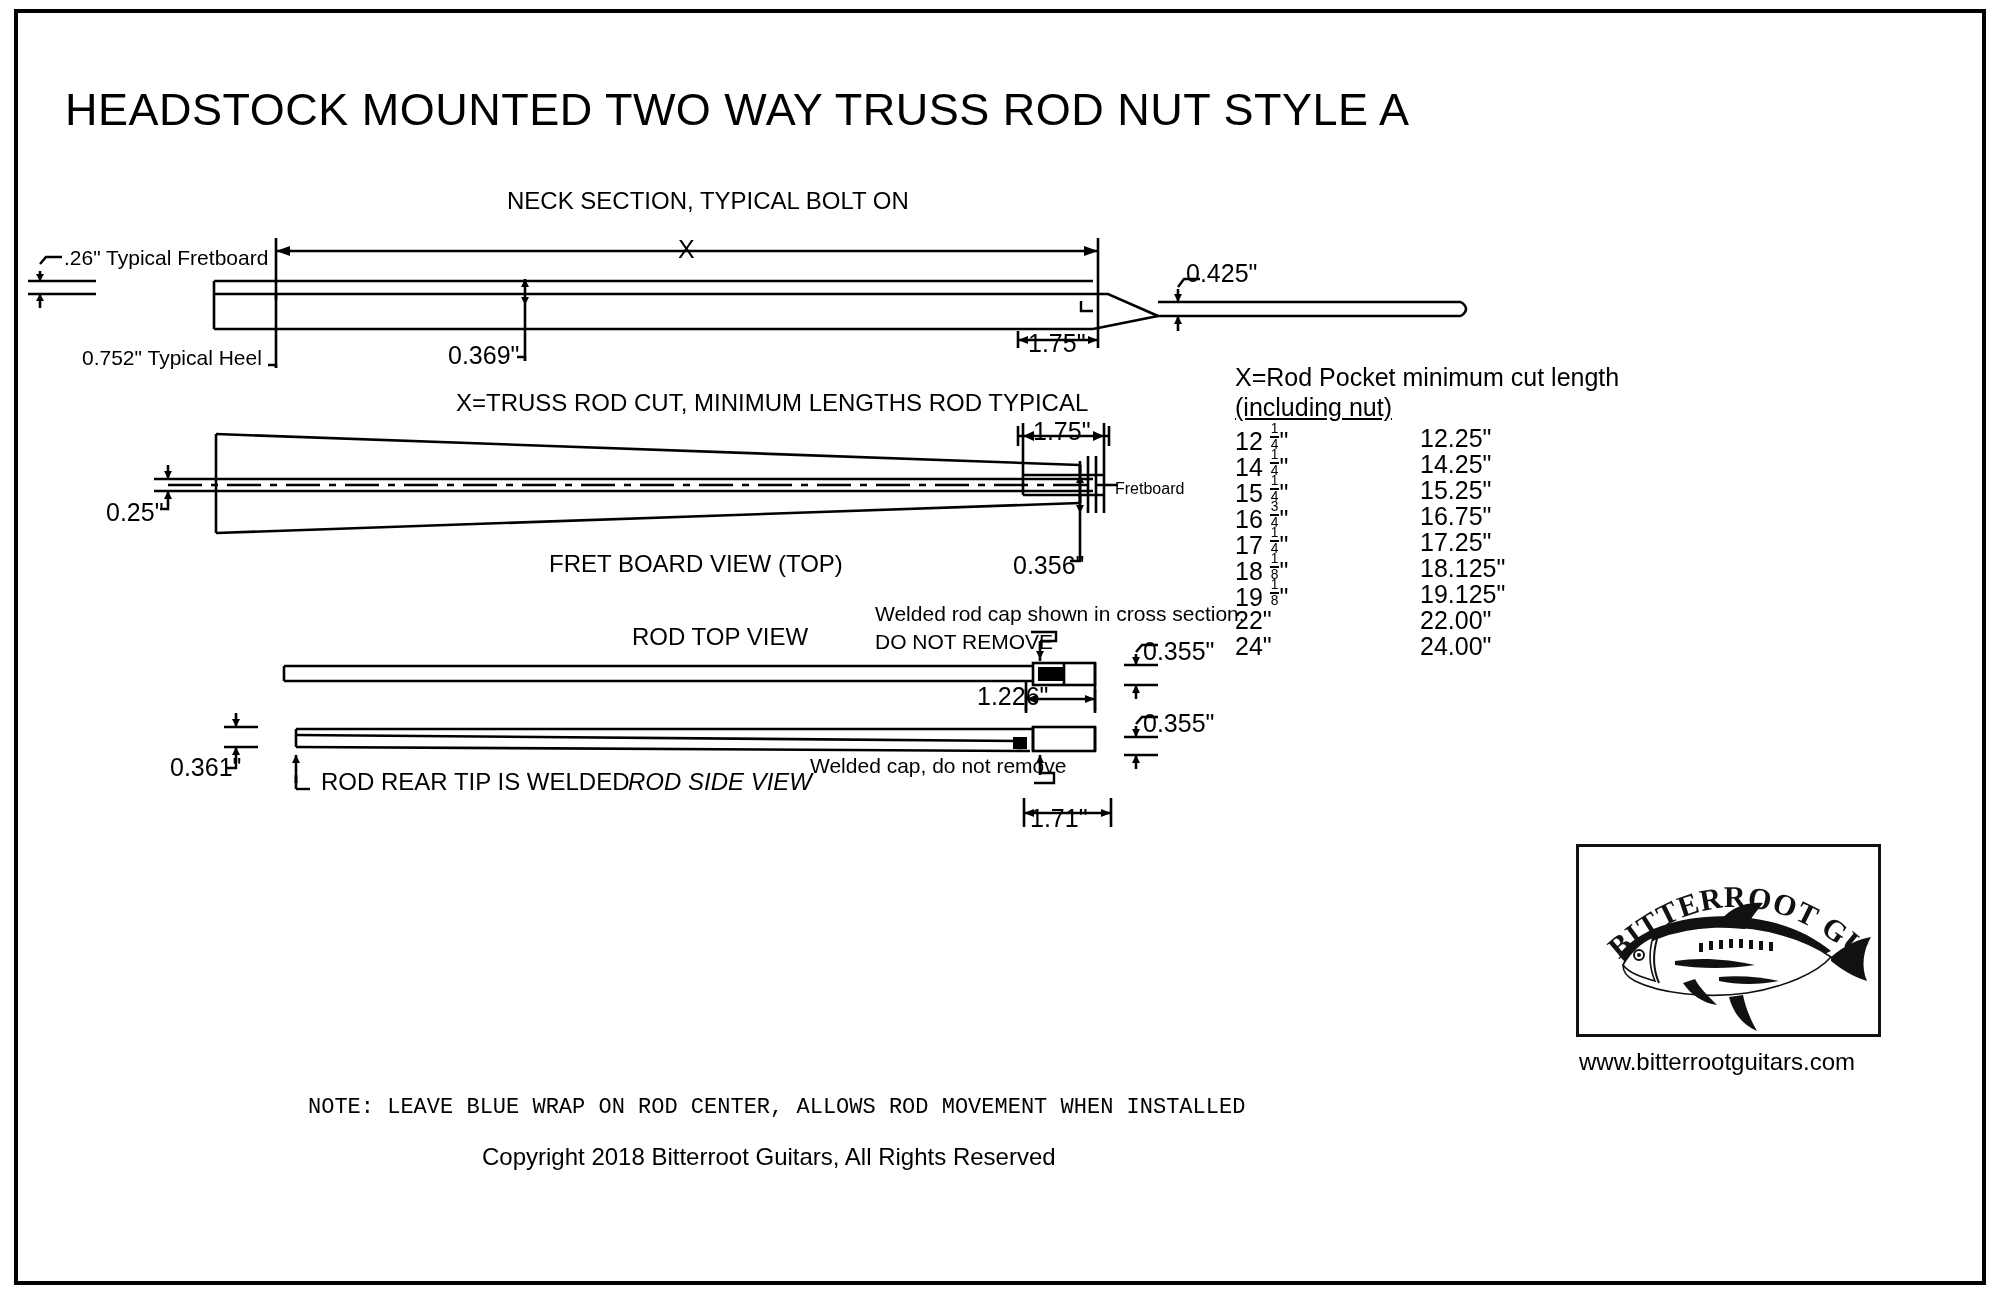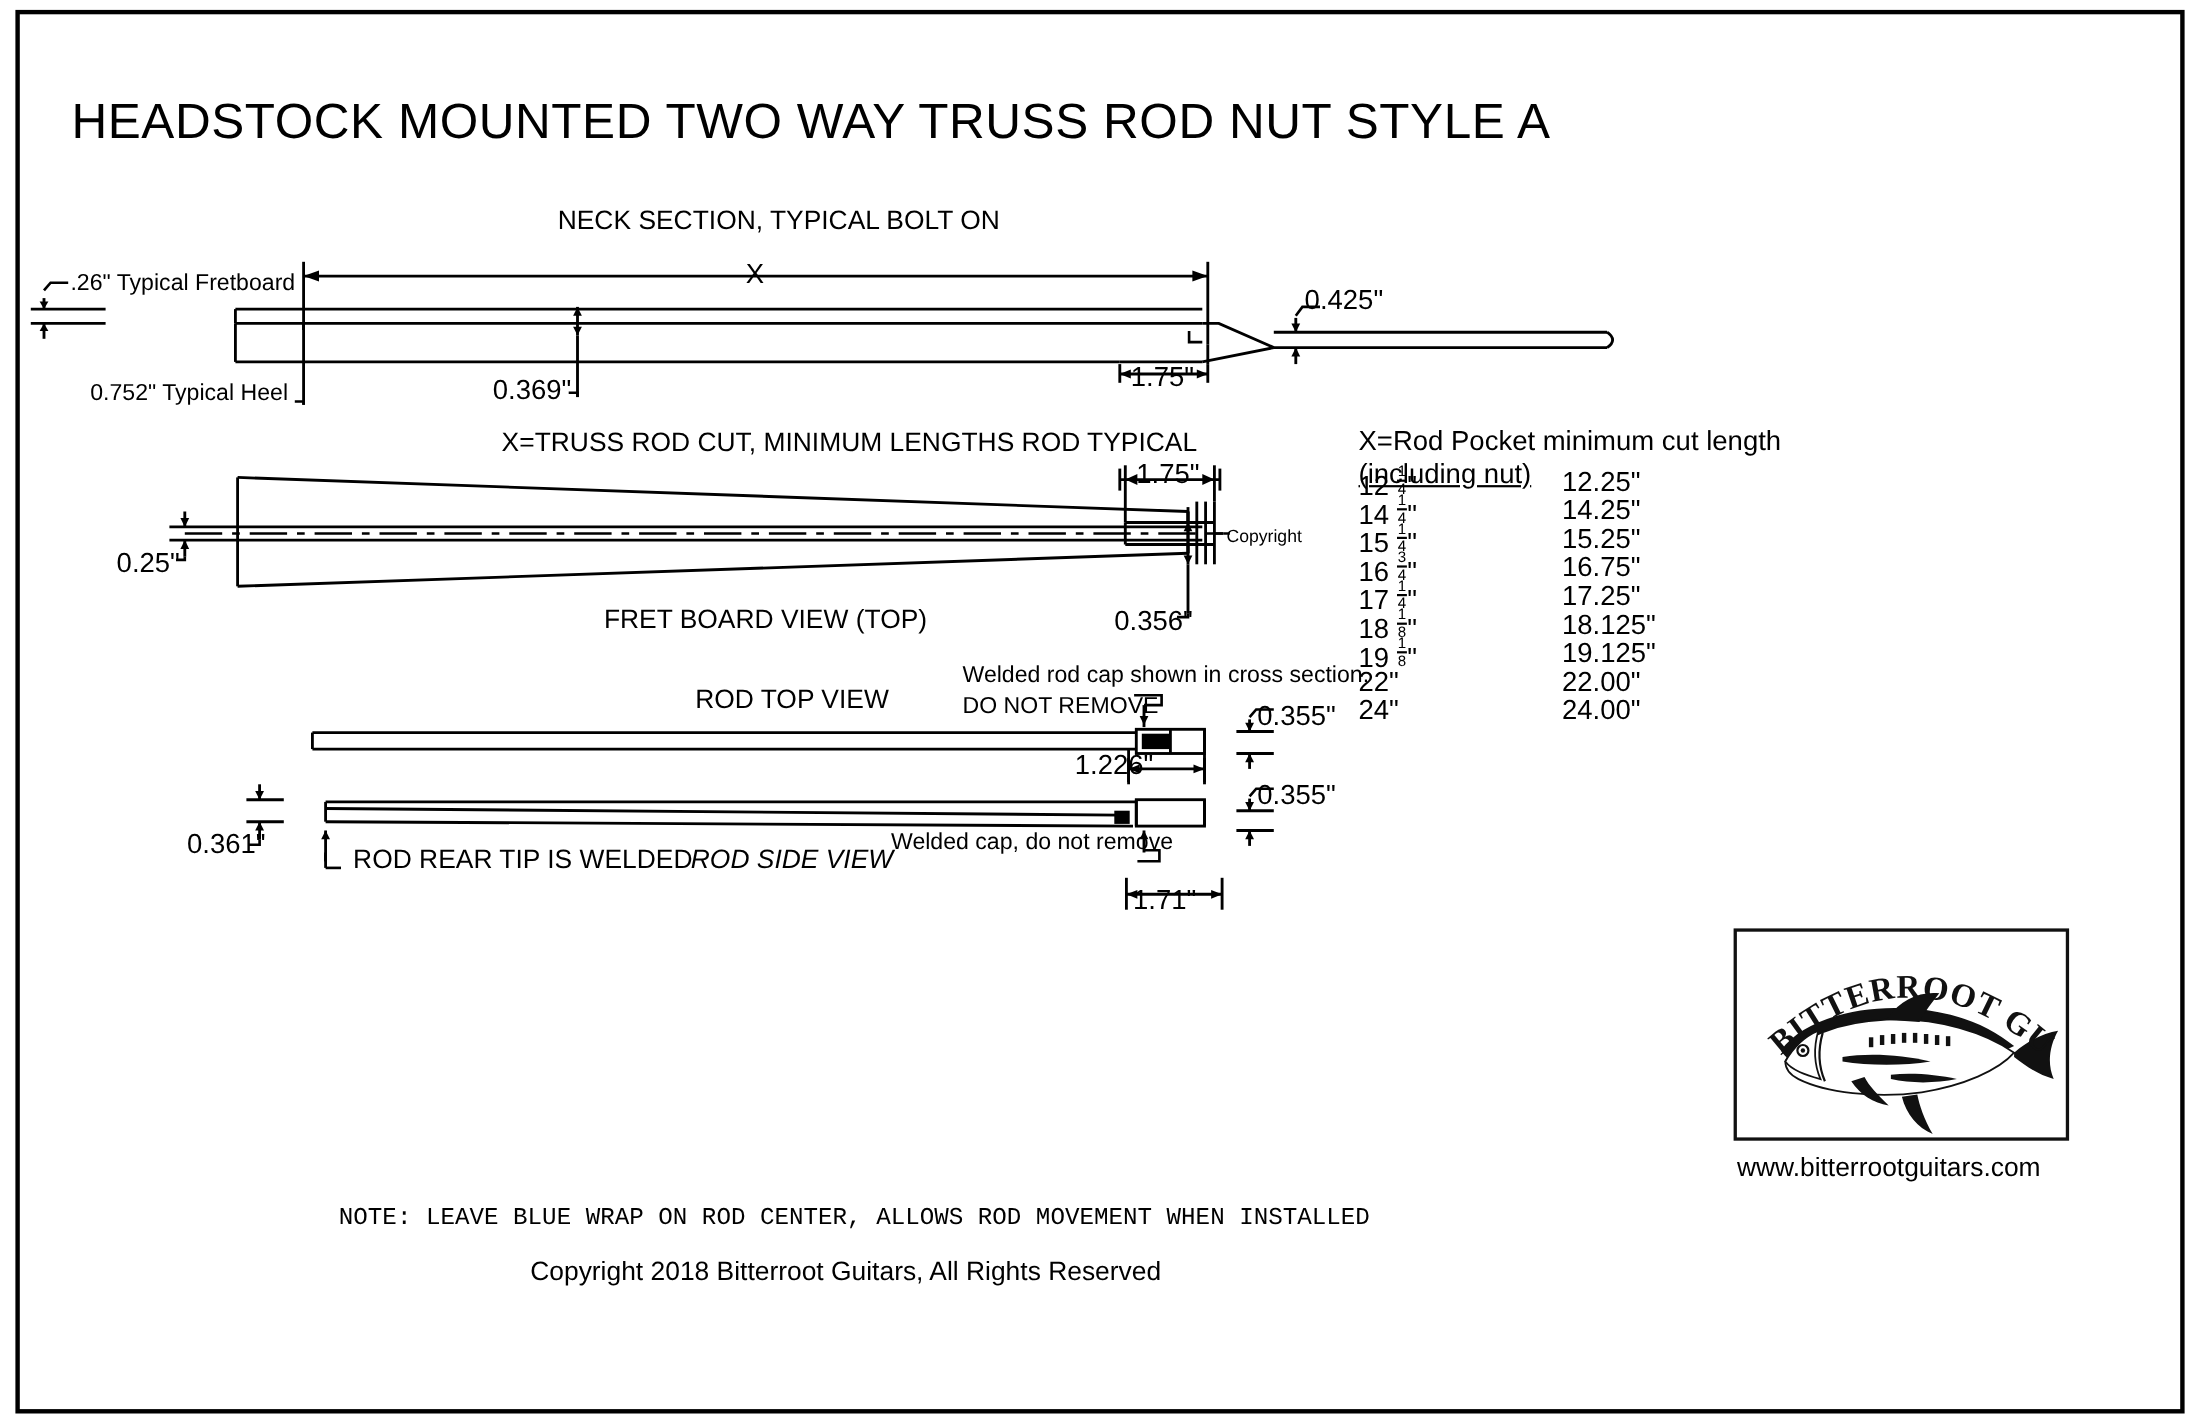--- a/index.html
+++ b/index.html
@@ -5,21 +5,21 @@
   html,body{margin:0;padding:0;background:#ffffff;}
   body{font-family:"Liberation Sans",sans-serif;color:#000;}
   #page{position:relative;width:2000px;height:1294px;background:#fff;overflow:hidden;padding-left:37px;}
   #frame{position:absolute;left:14px;top:9px;width:1972px;height:1276px;border:4px solid #000;box-sizing:border-box;background:#fff;}
   .txt{position:absolute;white-space:nowrap;line-height:1;}
   .ttl{font-size:45px;letter-spacing:0.5px;}
   .hd{font-size:24px;}
   .dim{font-size:25px;}
   .sm{font-size:21px;}
   .xs{font-size:16px;}
-  .tbl{font-size:25px;margin-top:24px;}
+  .tbl{font-size:25px;}
   svg{position:absolute;left:0;top:0;overflow:visible;}
   .frac{display:inline-block;vertical-align:-0.05em;text-align:center;font-size:0.55em;line-height:1;position:relative;top:-0.12em;}
   .frac .n{display:block;border-bottom:2px solid #000;padding:0 1px;}
   .frac .d{display:block;padding:0 1px;}
   .tblrow{position:absolute;font-size:25px;white-space:nowrap;}
   .tblrow .c2{position:absolute;left:185px;top:0;}
   #logobox{position:absolute;left:1558px;top:831px;width:305px;height:193px;border:3px solid #111;background:#fff;box-sizing:border-box;}
 </style>
 </head>
 <body>
@@ -93,21 +93,21 @@
         <line x1="1000" y1="327" x2="1080" y2="327"></line>
         <path d="M1000,327 l10,-4 l0,8 z" fill="#000" stroke="none"></path>
         <path d="M1080,327 l-10,-4 l0,8 z" fill="#000" stroke="none"></path>
       </g>
     </svg>
 
     <div class="txt hd" style="left:402px;top:378px;margin-left:36px;">X=TRUSS ROD CUT, MINIMUM LENGTHS ROD TYPICAL</div>
     <div class="txt dim" style="left:88px;top:487px;">0.25"</div>
     <div class="txt dim" style="left:1015px;top:406px;">1.75"</div>
     <div class="txt dim" style="left:995px;top:540px;">0.356"</div>
-    <div class="txt xs" style="left:1097px;top:468px;">Copyright</div>
+    <div class="txt xs" style="left:1097px;top:468px;">Fretboard</div>
     <div class="txt hd" style="left:531px;top:539px;">FRET BOARD VIEW (TOP)</div>
 
     <svg width="1972" height="1276" style="pointer-events:none">
       <g stroke="#000" fill="none" stroke-width="2.6" shape-rendering="geometricPrecision">
 
         <line x1="198" y1="421" x2="198" y2="520"></line>
         <line x1="198" y1="421" x2="1062" y2="452"></line>
         <line x1="198" y1="520" x2="1062" y2="490"></line>
         <line x1="1062" y1="452" x2="1062" y2="490"></line>
 

